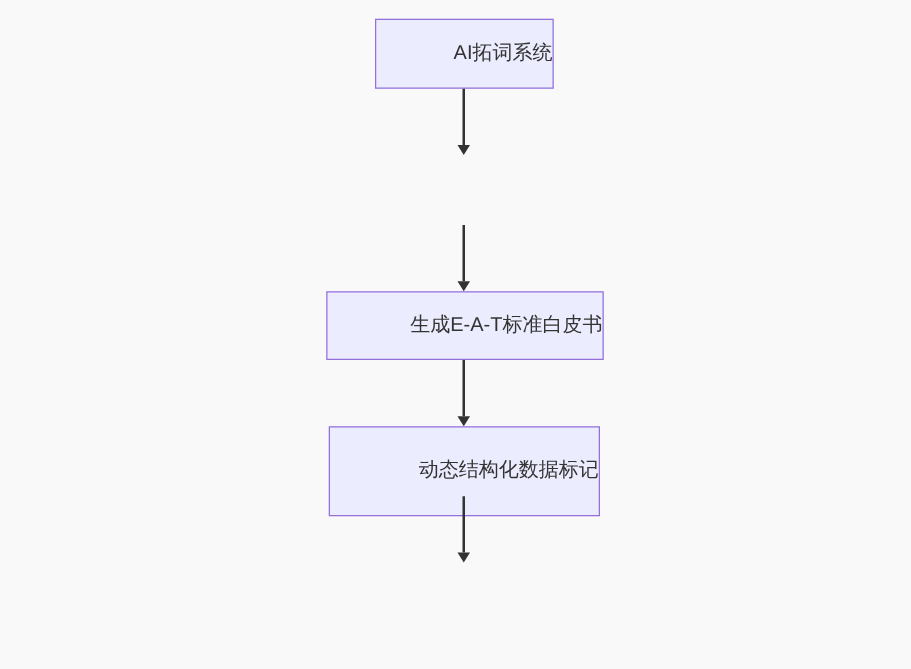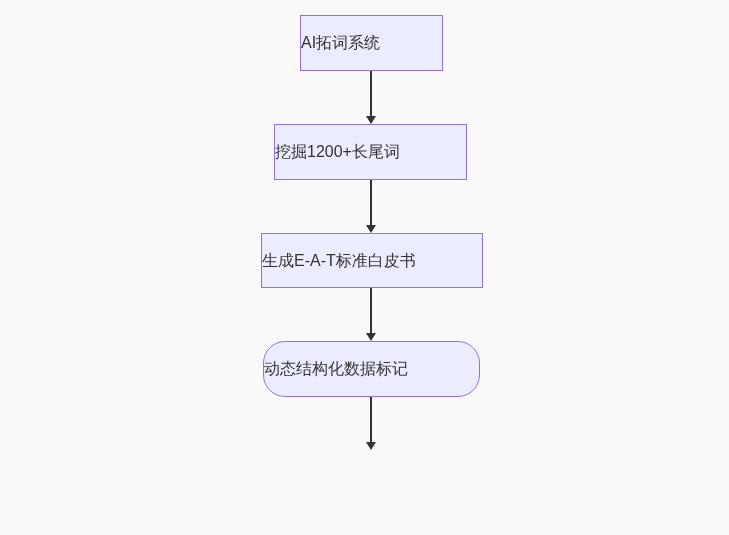--- a/index.html
+++ b/index.html
@@ -16,21 +16,21 @@
     font-family: "Liberation Sans", "DejaVu Sans", sans-serif;
   }
   .node {
     position: absolute;
     box-sizing: border-box;
     background: #ECECFF;
     border: 1px solid #9370DB;
     color: #333333;
     display: flex;
     align-items: center;
-    justify-content: flex-start;
+    justify-content: flex-end;
     font-size: 16px;
     line-height: 1.2;
     text-align: center;
     white-space: nowrap;
   }
   .edge-line {
     position: absolute;
     width: 2px;
     background: #333333;
   }
@@ -48,35 +48,32 @@
 
 <div class="canvas">
 
   <div class="node" style="left:300px; top:15px; width:143px; height:56px;">
     <span>AI拓词系统</span>
   </div>
 
   <div class="edge-line" style="left:370px; top:71px; height:45px;"></div>
   <div class="arrowhead" style="left:366px; top:116px;"></div>
 
-  <div class="node" style="left:274px; top:124px; width:193px; height:56px;">
-    <span>挖掘1200+长尾词</span>
-  </div>
 
   <div class="edge-line" style="left:370px; top:180px; height:45px;"></div>
   <div class="arrowhead" style="left:366px; top:225px;"></div>
 
   <div class="node" style="left:261px; top:233px; width:222px; height:55px;">
     <span>生成E-A-T标准白皮书</span>
   </div>
 
   <div class="edge-line" style="left:370px; top:288px; height:45px;"></div>
   <div class="arrowhead" style="left:366px; top:333px;"></div>
 
-  <div class="node" style="left:263px; top:341px; width:217px; height:56px;border-radius:22px;">
+  <div class="node" style="left:263px; top:341px; width:217px; height:72px;">
     <span>动态结构化数据标记</span>
   </div>
 
   <div class="edge-line" style="left:370px; top:397px; height:45px;"></div>
   <div class="arrowhead" style="left:366px; top:442px;"></div>
 
 
 </div>
 
 </body></html>

